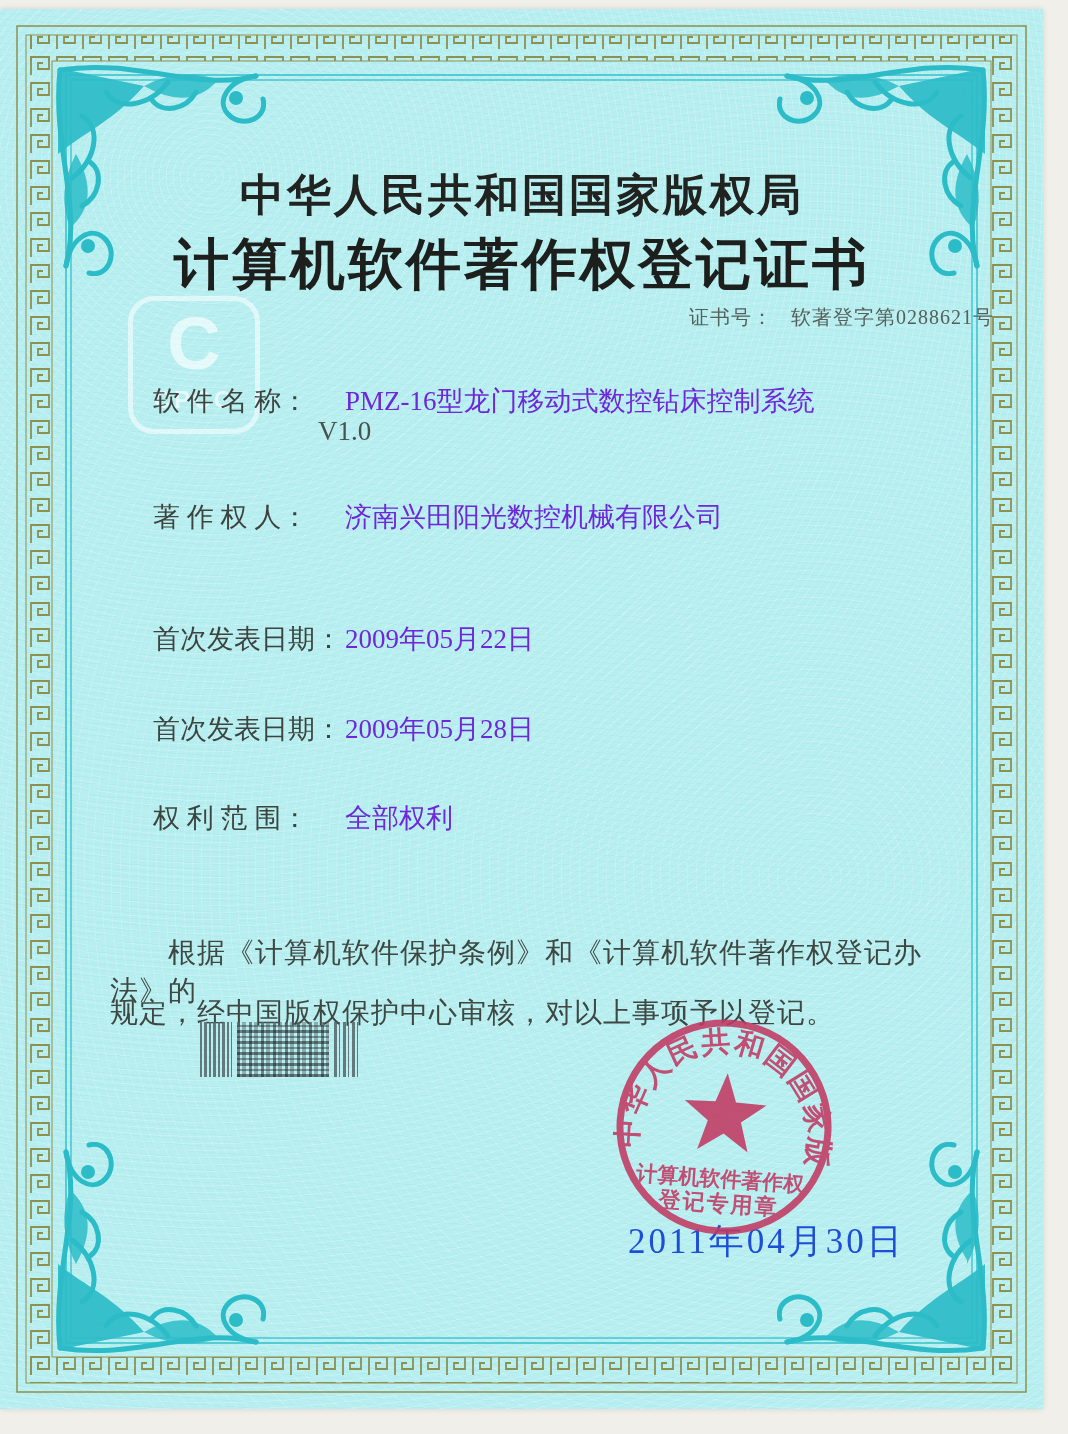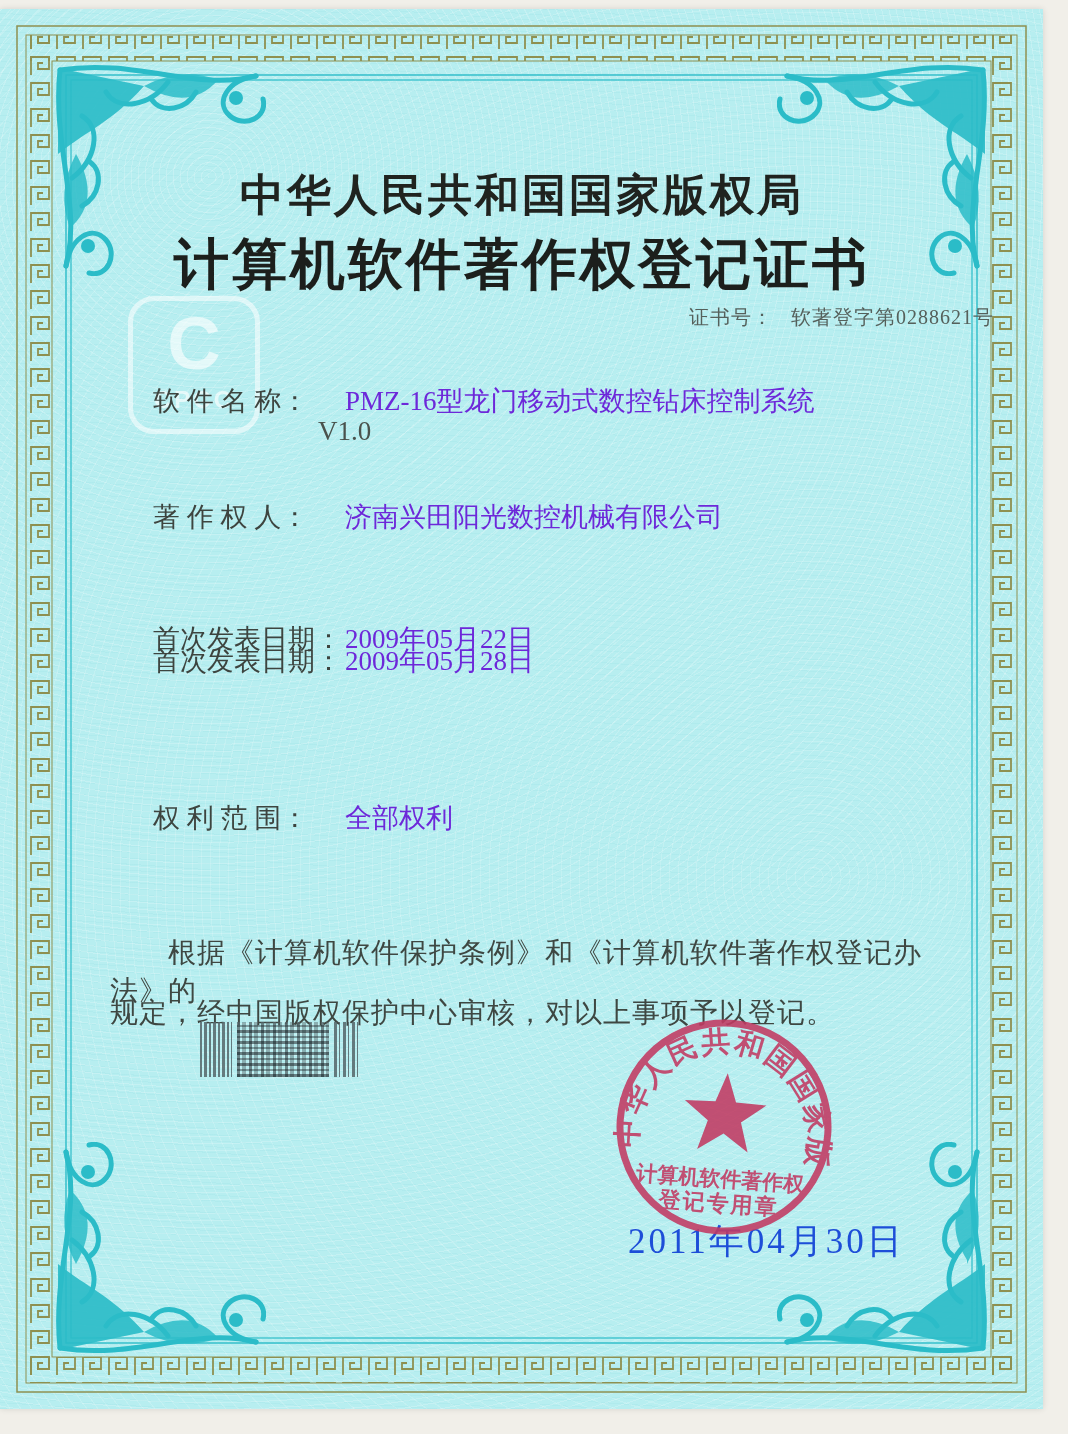--- a/index.html
+++ b/index.html
@@ -181,21 +181,21 @@
   <div class="v2" style="top:416px">V1.0</div>
 
   <div class="row" style="top:468px">
     <span class="flabel">著 作 权 人：</span><span class="fvalue">济南兴田阳光数控机械有限公司</span>
   </div>
 
   <div class="row" style="top:590px">
     <span class="flabel">首次发表日期：</span><span class="fvalue">2009年05月22日</span>
   </div>
 
-  <div class="row" style="top:612px">
+  <div class="row" style="top:680px">
     <span class="flabel">首次发表日期：</span><span class="fvalue">2009年05月28日</span>
   </div>
 
 
   <div class="row" style="top:769px">
     <span class="flabel">权 利 范 围：</span><span class="fvalue">全部权利</span>
   </div>
 
 
   <div class="stmt l1" style="top:898px">根据《计算机软件保护条例》和《计算机软件著作权登记办法》的</div>

